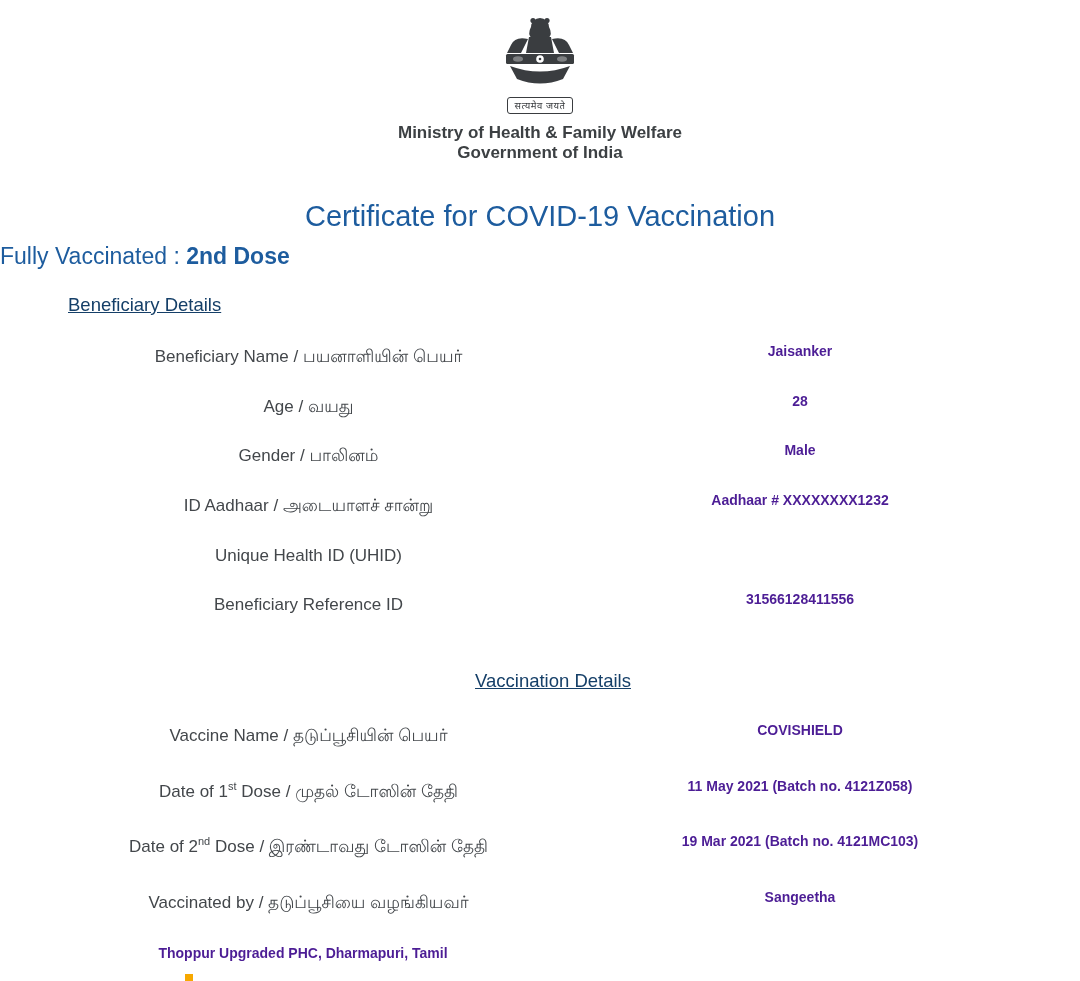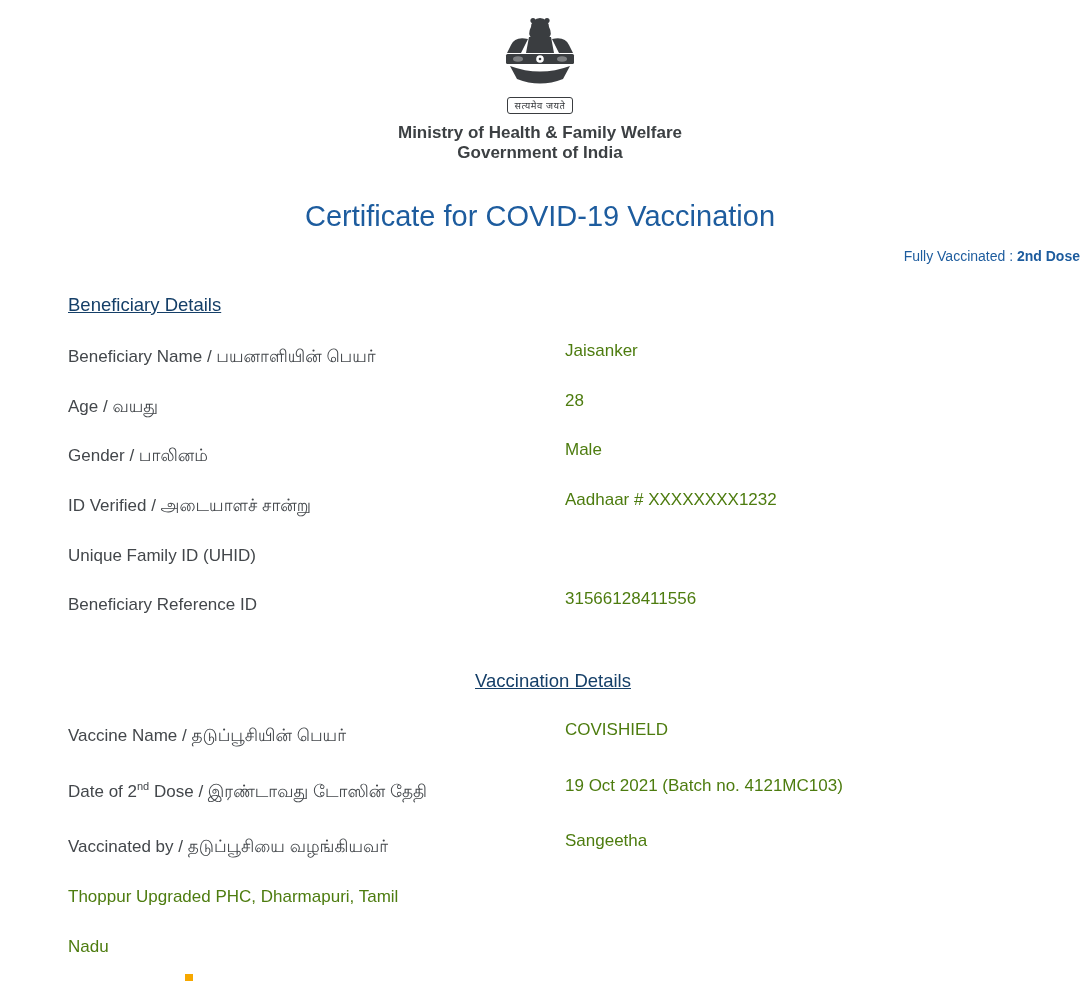--- a/index.html
+++ b/index.html
@@ -40,52 +40,52 @@
   
   .cert-title {
     margin-top:36px;
     text-align:center;
     font-size:29px; font-weight:normal;
     color:var(--title_blue, #1d5c9e);
     line-height:34px;
   }
   .cert-subtitle {
     margin-top:12px;
-    text-align:right;
-    font-size:14px;
+    text-align:left;
+    font-size:23px;
     color:var(--title_blue, #1d5c9e);
     line-height:22px;
   }
   .cert-subtitle .dose { font-weight:bold; }
   
   .content { margin:0 42px 0 68px; }
   h2.section-heading {
     margin-top:26px;
     font-size:18.5px; font-weight:normal;
     color:var(--heading_blue, #153f68);
     text-decoration:underline;
     line-height:24px;
   }
   h2.section-heading.second { margin-top:42px;text-align:center; }
-  .rows { margin-top:12px; }
+  .rows { margin-top:12px;text-align:center; }
   .row {
     display:grid;
     grid-template-columns:497px 1fr;
     align-items:start;
   }
   .row .label {
     font-size:17px;
     color:#43474b;
     padding-right:16px;
   }
   .row .label sup { font-size:11px; }
   .row .value {
-    font-size:17px;
-    font-weight:normal;
-    color:#4d7c0f;
+    font-size:14px;
+    font-weight:bold;
+    color:#4c1d95;
     max-width:470px;
     white-space:pre-line;
   }
   .brow .label, .brow .value { line-height:44px; }
   .vrow .label, .vrow .value { line-height:50px; }
   
   .plus-decoration {
     position:absolute;
     left:176px; top:966px;
     width:26px; height:26px;
@@ -161,48 +161,52 @@
         <div class="label"><span>Age /  வயது</span><sup></sup><span></span></div>
         <div class="value">28</div>
       </div>
 
       <div class="row brow">
         <div class="label"><span>Gender / பாலினம்</span><sup></sup><span></span></div>
         <div class="value">Male</div>
       </div>
 
       <div class="row brow">
-        <div class="label"><span>ID Verified /  அடையாளச் சான்று</span><sup></sup><span></span></div>
+        <div class="label"><span>ID Aadhaar /  அடையாளச் சான்று</span><sup></sup><span></span></div>
         <div class="value">Aadhaar # XXXXXXXX1232</div>
       </div>
 
       <div class="row brow">
-        <div class="label"><span>Unique Family ID (UHID)</span><sup></sup><span></span></div>
+        <div class="label"><span>Unique Health ID (UHID)</span><sup></sup><span></span></div>
         <div class="value"></div>
       </div>
 
       <div class="row brow">
         <div class="label"><span>Beneficiary Reference ID</span><sup></sup><span></span></div>
         <div class="value">31566128411556</div>
       </div>
 
     </div>
 
     <h2 class="section-heading second">Vaccination Details</h2>
     <div class="rows">
 
       <div class="row vrow">
         <div class="label"><span>Vaccine Name /  தடுப்பூசியின் பெயர்</span><sup></sup><span></span></div>
         <div class="value">COVISHIELD</div>
       </div>
 
+      <div class="row vrow">
+        <div class="label"><span>Date of 1</span><sup>st</sup><span> Dose / முதல் டோஸின் தேதி</span></div>
+        <div class="value">11 May 2021 (Batch no. 4121Z058)</div>
+      </div>
 
       <div class="row vrow">
         <div class="label"><span>Date of 2</span><sup>nd</sup><span> Dose / இரண்டாவது டோஸின் தேதி</span></div>
-        <div class="value">19 Oct 2021 (Batch no. 4121MC103)</div>
+        <div class="value">19 Mar 2021 (Batch no. 4121MC103)</div>
       </div>
 
       <div class="row vrow">
         <div class="label"><span>Vaccinated by / தடுப்பூசியை வழங்கியவர்</span><sup></sup><span></span></div>
         <div class="value">Sangeetha</div>
       </div>
 
       <div class="row vrow">
         <div class="value">Thoppur Upgraded PHC, Dharmapuri, Tamil
 Nadu</div>

